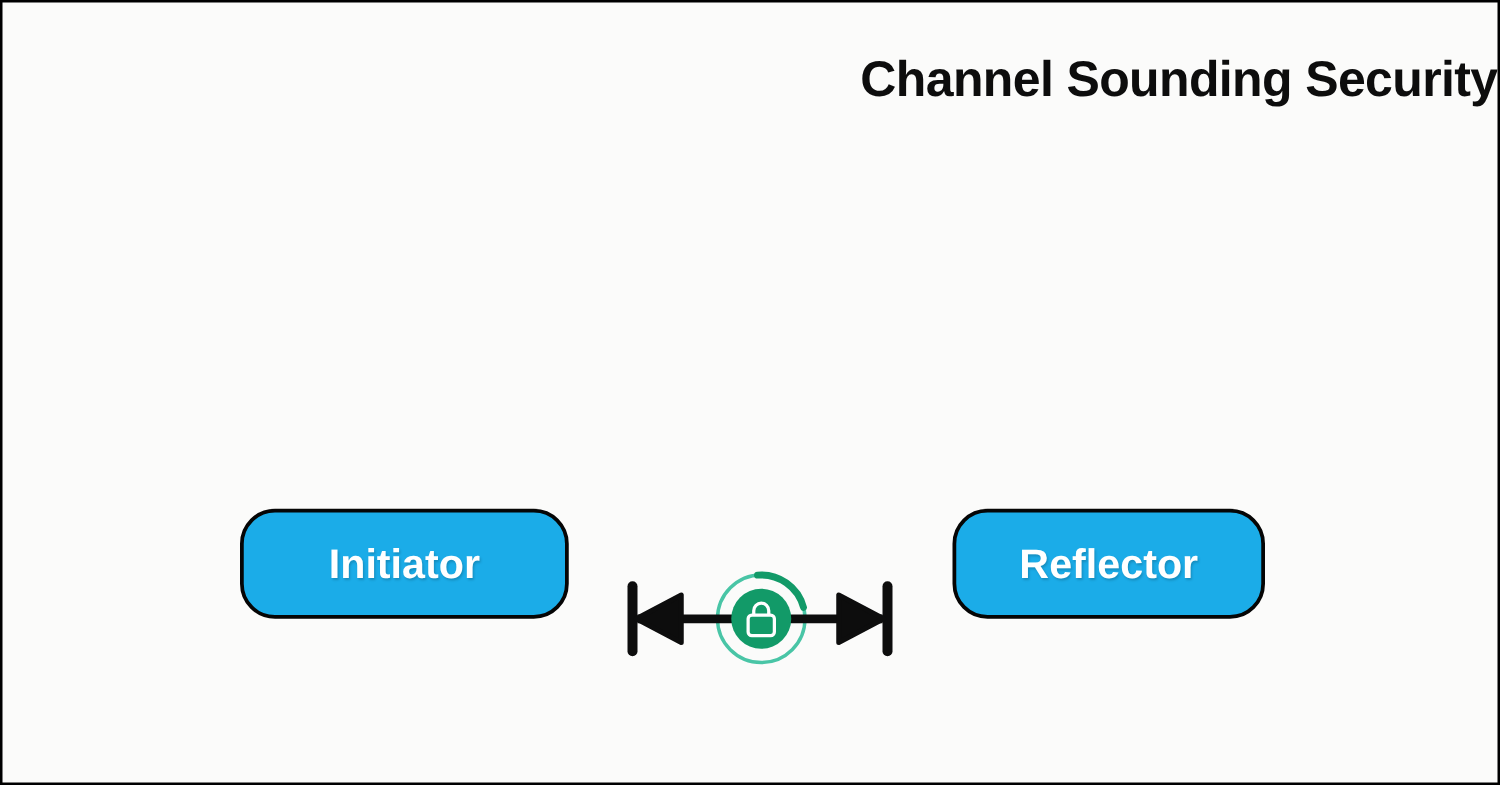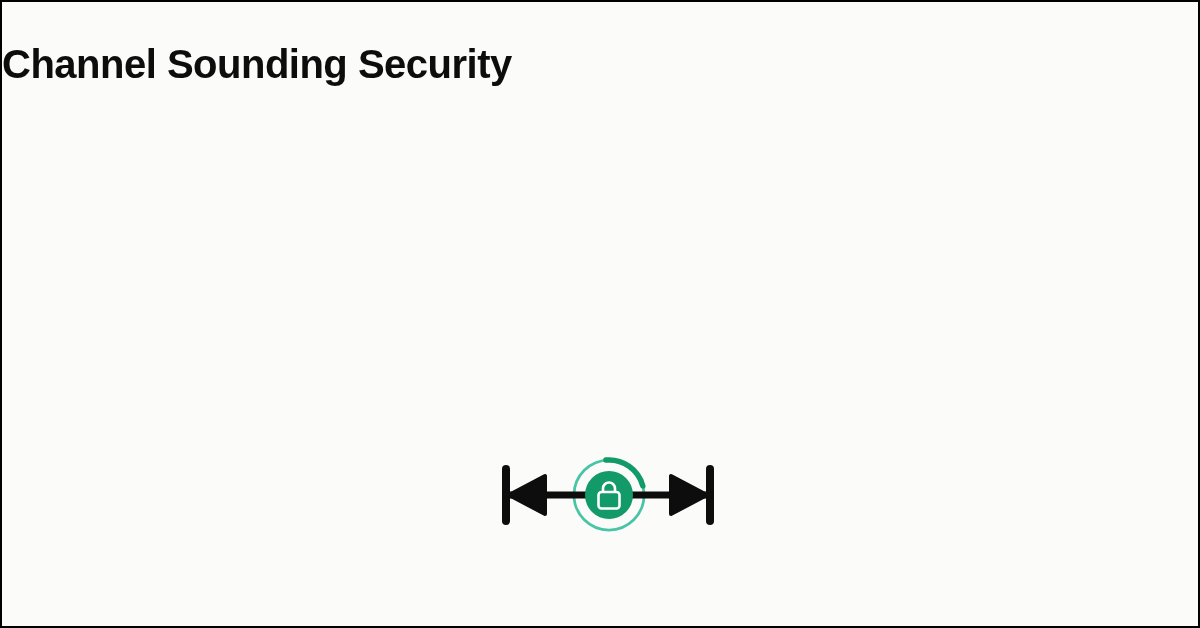--- a/index.html
+++ b/index.html
@@ -15,21 +15,21 @@
     box-sizing: border-box;
     background: var(--page-background, #FBFBFA);
     border: 2px solid var(--page-border, #000000);
     overflow: hidden;
   }
   .title {
     position: absolute;
     top: 40px;
     left: 0;
     width: 100%;
-    text-align: left;
+    text-align: right;
     font-size: 40px;
     font-weight: 700;
     letter-spacing: -0.5px;
     color: var(--page-title-text, #0D0D0D);
   }
   .node {
     position: absolute;
     top: 405px;
     height: 88px;
     box-sizing: border-box;
@@ -73,21 +73,27 @@
   .lock-bg        { fill:   var(--lock-circle, #129A68); }
   .lock-stroke    { stroke: var(--node-text, #FFFFFF); }
 </style>
 </head>
 <body>
 
 <div class="page">
 
   <div class="title">Channel Sounding Security</div>
 
+  <div class="node node-initiator">
+    <span class="node-label">Initiator</span>
+  </div>
 
+  <div class="node node-reflector">
+    <span class="node-label">Reflector</span>
+  </div>
 
   <svg class="connector" viewBox="0 0 224 92" aria-hidden="true">
 
     <circle class="ring-thin" cx="113" cy="46" r="35" fill="none" stroke-width="2.75"></circle>
 
     <path class="ring-arc" d="M 110 11.1 A 35 35 0 0 1 146.8 36.9" fill="none" stroke-width="5.5" stroke-linecap="round"></path>
 
     <g>
       <line class="stroke-arrow" x1="14" y1="46" x2="210" y2="46" stroke-width="7"></line>
       <line class="stroke-arrow" x1="10" y1="20" x2="10" y2="72" stroke-width="8" stroke-linecap="round"></line>

